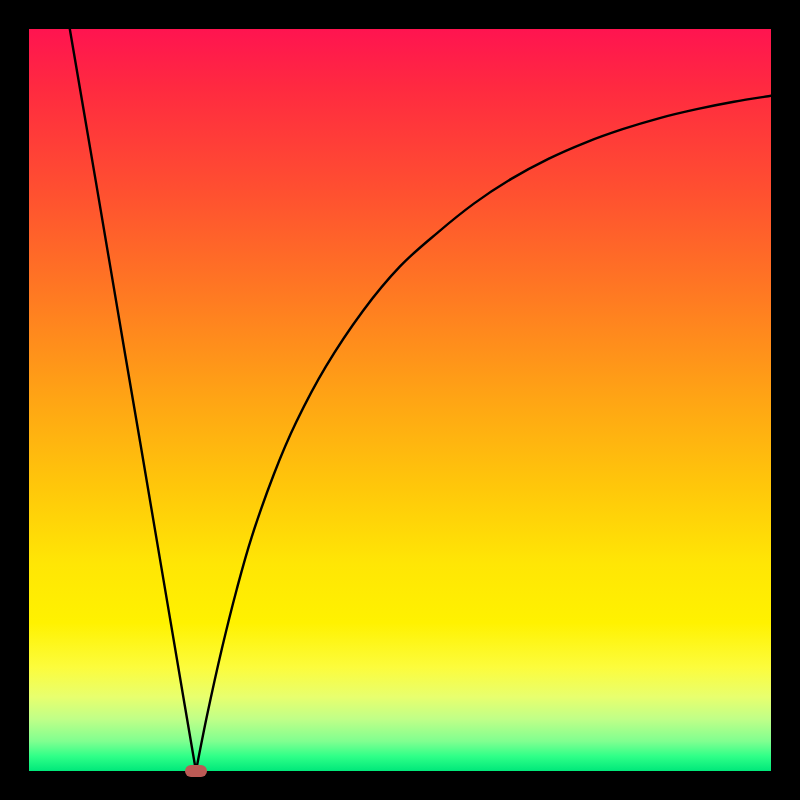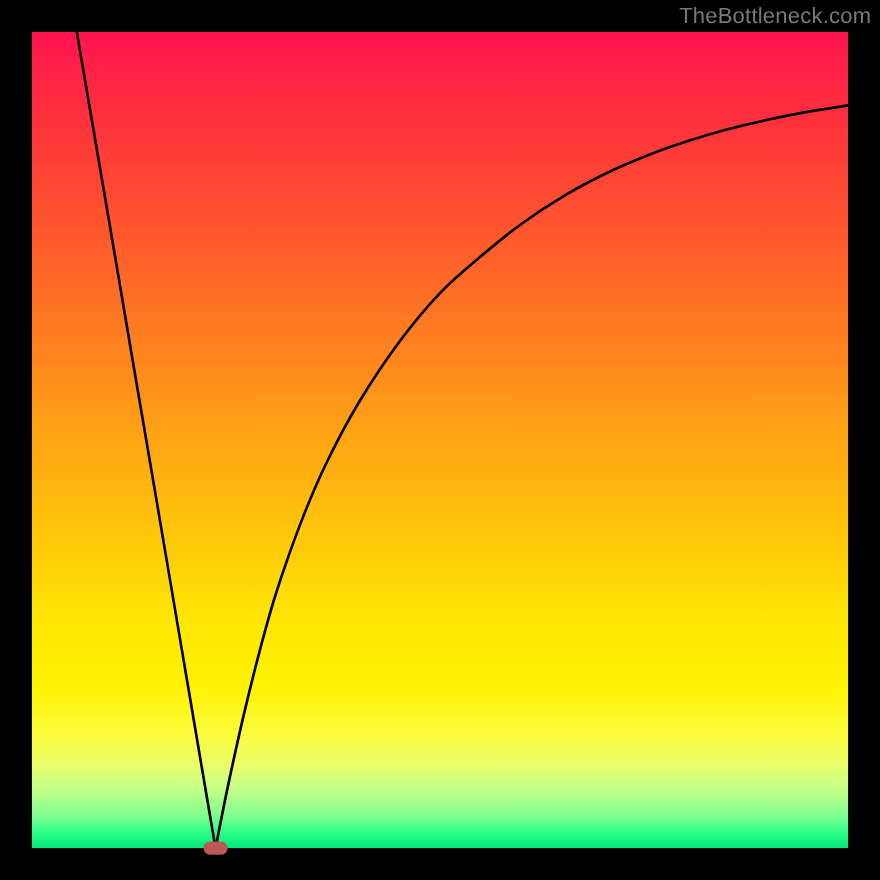--- a/index.html
+++ b/index.html
@@ -71,14 +71,13 @@
 <body>
 
 <div class="frame">
   <div class="plot">
     <svg class="curve" viewBox="0 0 742 742" preserveAspectRatio="none">
       <path id="curve-left" fill="none" stroke="#000" stroke-width="2.4" stroke-linecap="round" d="M40.81 0.00 L51.94 65.30 L66.78 152.11 L81.62 239.67 L96.46 327.22 L111.30 414.04 L126.14 501.59 L140.98 589.15 L155.82 676.70 L166.95 742.00"></path>
       <path id="curve-right" fill="none" stroke="#000" stroke-width="2.4" stroke-linecap="round" d="M 166.95 742.00 C 168.81 732.73, 173.75 706.75, 178.08 686.35 C 182.41 665.95, 187.97 640.59, 192.92 619.57 C 197.87 598.55, 202.81 578.76, 207.76 560.21 C 212.71 541.66, 216.42 527.44, 222.60 508.27 C 228.78 489.10, 237.44 464.37, 244.86 445.20 C 252.28 426.03, 258.46 411.19, 267.12 393.26 C 275.78 375.33, 285.67 356.16, 296.80 337.61 C 307.93 319.06, 321.53 298.65, 333.90 281.96 C 346.27 265.26, 358.63 250.42, 371.00 237.44 C 383.37 224.45, 395.73 214.56, 408.10 204.05 C 420.47 193.54, 432.83 183.40, 445.20 174.37 C 457.57 165.34, 469.93 157.30, 482.30 149.88 C 494.67 142.46, 507.03 135.91, 519.40 129.85 C 531.77 123.79, 544.13 118.47, 556.50 113.53 C 568.87 108.58, 581.23 104.25, 593.60 100.17 C 605.97 96.09, 618.33 92.38, 630.70 89.04 C 643.07 85.70, 655.43 82.86, 667.80 80.14 C 680.17 77.42, 692.53 74.94, 704.90 72.72 C 717.27 70.49, 735.82 67.77, 742.00 66.78"></path>
     </svg>
     <div id="marker" class="marker" style="left: 166.95px; top: 742px; background: rgb(187, 90, 85);"></div>
   </div>
-  <div class="attribution">TheBottleneck.com</div>
 </div>
 
 </body></html>

